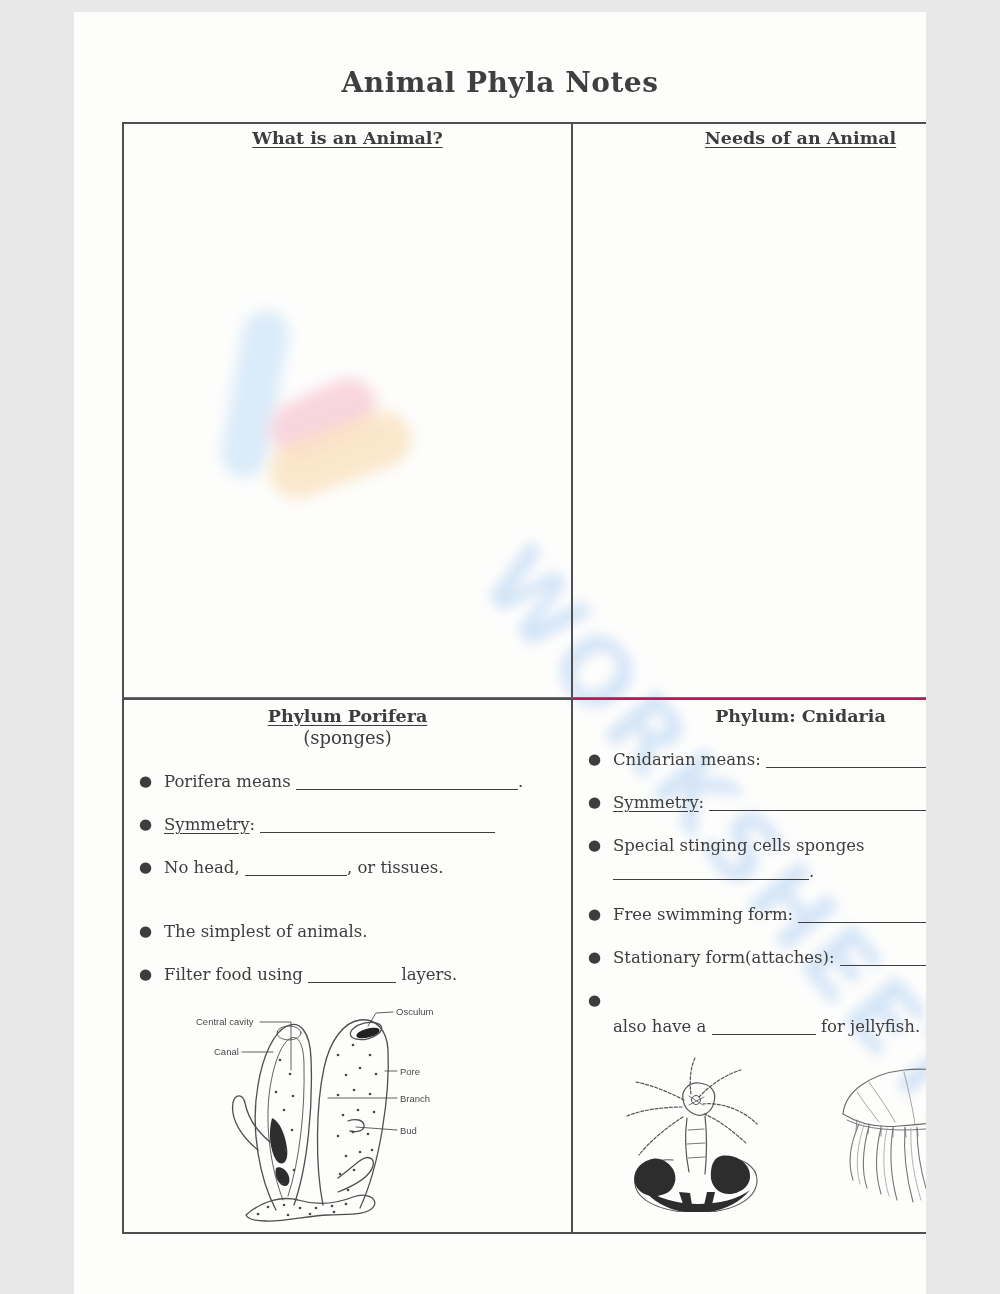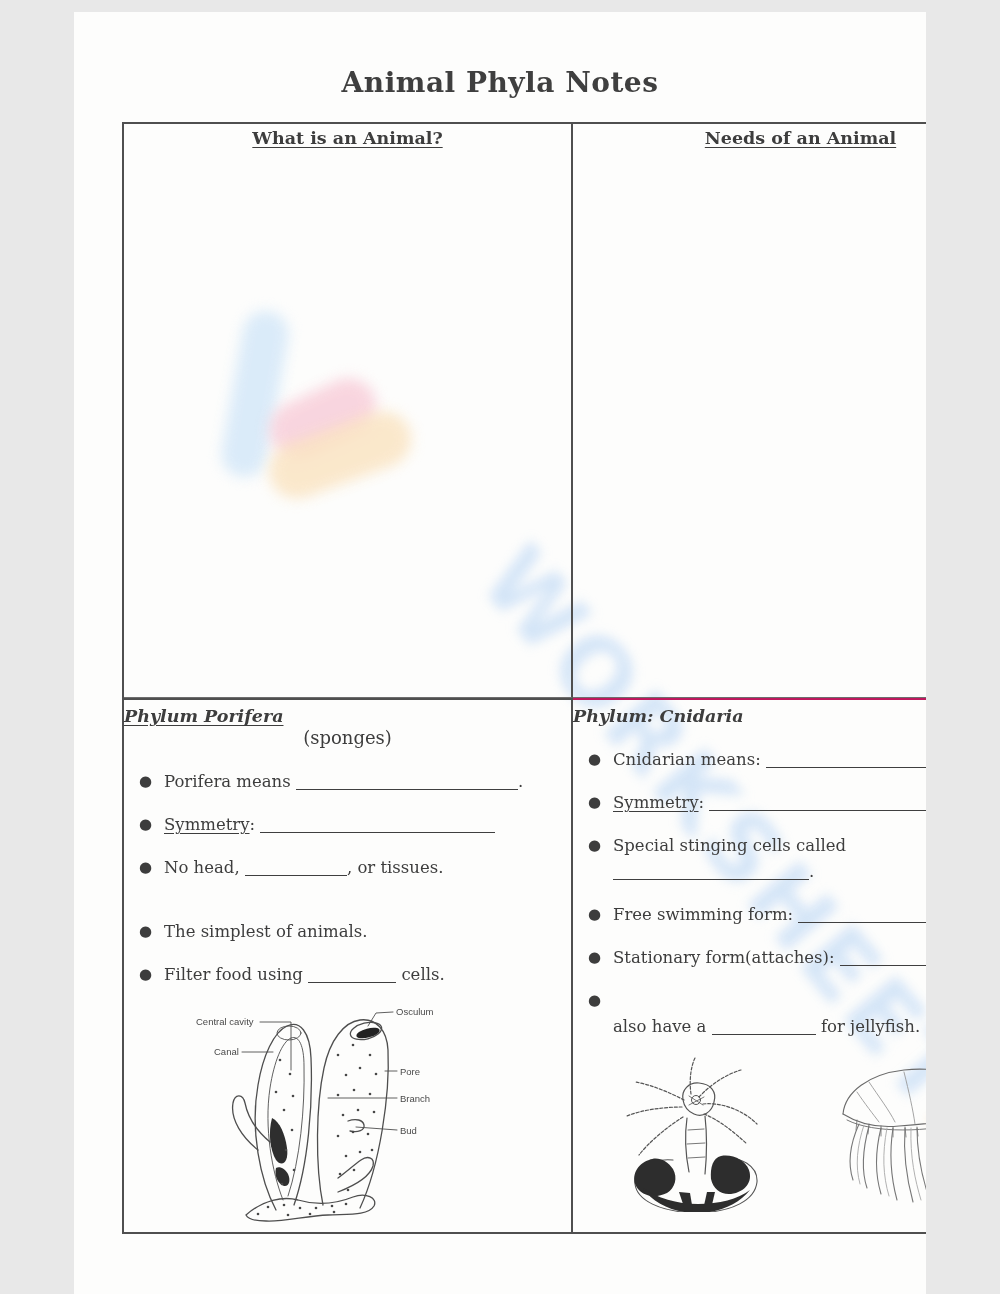--- a/index.html
+++ b/index.html
@@ -34,21 +34,21 @@
   }
   .cell{position:relative;}
   .cell.tl{border-right:2px solid #4f4f4f;border-bottom:1px solid #6e6e6e;}
   .cell.tr{border-bottom:1px solid #6e6e6e;}
   .cell.bl{border-right:2px solid #4f4f4f;border-top:2px solid #4f4f4f;}
   .cell.br{border-top:2px solid #be185d;}
   .cell-header{
     margin-top:4px;text-align:center;font-size:17.5px;font-weight:bold;
     text-decoration:underline;text-underline-offset:3px;
   }
-  .phylum-header{margin-top:5px;font-size:17.5px;font-weight:bold;line-height:22px;font-style:italic;}
+  .phylum-header{margin-top:5px;text-align:center;font-size:17.5px;font-weight:bold;line-height:22px;}
   .phylum-header.underlined{text-decoration:underline;text-underline-offset:3px;}
   .phylum-sub{text-align:center;font-size:18px;line-height:22px;}
   
   .bullets{margin-top:20px;}
   .bullet{position:relative;padding-left:40px;padding-right:8px;font-size:16.5px;line-height:26px;margin-bottom:17px;}
   .bullet .dot{position:absolute;left:15px;top:-1px;font-size:15px;}
   .bullet.gap-before{margin-top:38px;}
   .ul{text-decoration:underline;text-underline-offset:3px;text-align:center;}
   .blank{display:inline-block;height:1px;border-bottom:1.6px solid #3f3f3f;vertical-align:-3px;}
   .w80{width:88px}.w102{width:102px}.w104{width:104px}.w108{width:108px}.w113{width:113px}.w155{width:155px}.w196{width:196px}.w212{width:212px}
@@ -109,21 +109,21 @@
           <span class="blank w102"></span><span>, or tissues.</span>
         </div>
         <div class="bullet gap-before">
           <span class="dot">●</span>
           <span>The simplest of animals.</span>
         </div>
         <div class="bullet">
           <span class="dot">●</span>
           <span>Filter food using</span>
           <span class="blank w80"></span>
-          <span>cells.</span>
+          <span>layers.</span>
         </div>
       </div>
 
       <div class="diagram sponge">
         <svg width="258" height="228" viewBox="0 0 258 228" fill="none" stroke="#4e4e4e" stroke-width="1.3" stroke-linecap="round">
 
           <path d="M58,215 C75,200 95,196 110,200 C130,206 150,203 165,197 C178,192 190,198 186,206 C180,216 160,214 140,215 C118,216 95,222 78,221 C68,221 60,219 58,215 Z"></path>
 
           <path d="M70,150 C55,138 42,120 45,103 C47,93 55,94 57,103 C60,118 70,132 82,142"></path>
 
@@ -215,21 +215,21 @@
           <span>Cnidarian means:</span>
           <span class="blank w212"></span><span>.</span>
         </div>
         <div class="bullet">
           <span class="dot">●</span>
           <span class="ul">Symmetry</span><span>:</span>
           <span class="blank w218"></span>
         </div>
         <div class="bullet">
           <span class="dot">●</span>
-          <span>Special stinging cells called</span><br>
+          <span>Special stinging cells sponges</span><br>
           <span class="blank w196"></span><span>.</span>
         </div>
         <div class="bullet">
           <span class="dot">●</span>
           <span>Free swimming form:</span>
           <span class="blank w155"></span>
         </div>
         <div class="bullet">
           <span class="dot">●</span>
           <span>Stationary form(attaches):</span>

